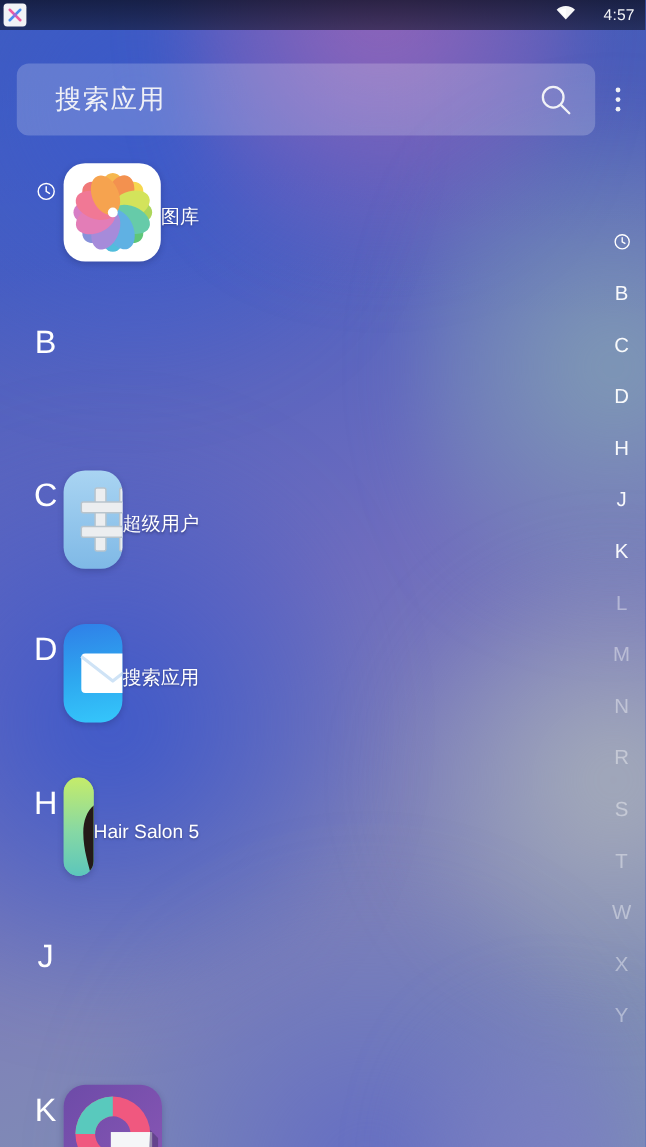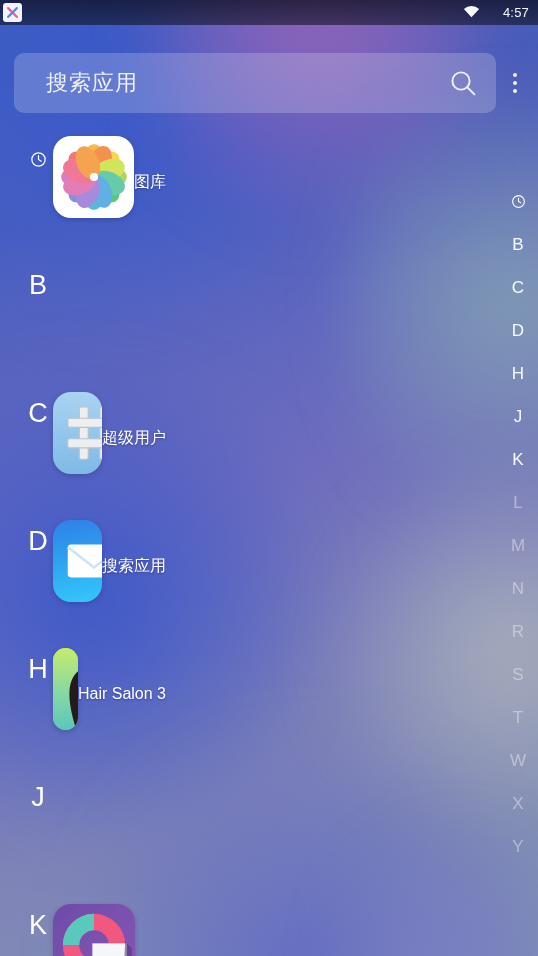--- a/index.html
+++ b/index.html
@@ -254,21 +254,21 @@
               <g transform="translate(66,72)">
                 <rect x="0" y="0" width="26" height="20" rx="2" fill="#ffffff"></rect>
                 <rect x="2" y="3" width="5" height="8" fill="#e2553f"></rect>
                 <rect x="8" y="3" width="5" height="8" fill="#f4a93a"></rect>
                 <rect x="14" y="3" width="5" height="8" fill="#59b8c7"></rect>
                 <rect x="20" y="3" width="4" height="8" fill="#7d5aa8"></rect>
                 <rect x="2" y="13" width="22" height="4" fill="#3a3a42"></rect>
               </g>
             </svg>
           </div>
-          <div class="app-label">Hair Salon 3</div>
+          <div class="app-label">Hair Salon 5</div>
         </div>
       </div>
     </div>
 
     <div class="row">
       <div class="sect-letter">J</div>
     </div>
 
     <div class="row">
       <div class="sect-letter">K</div>

